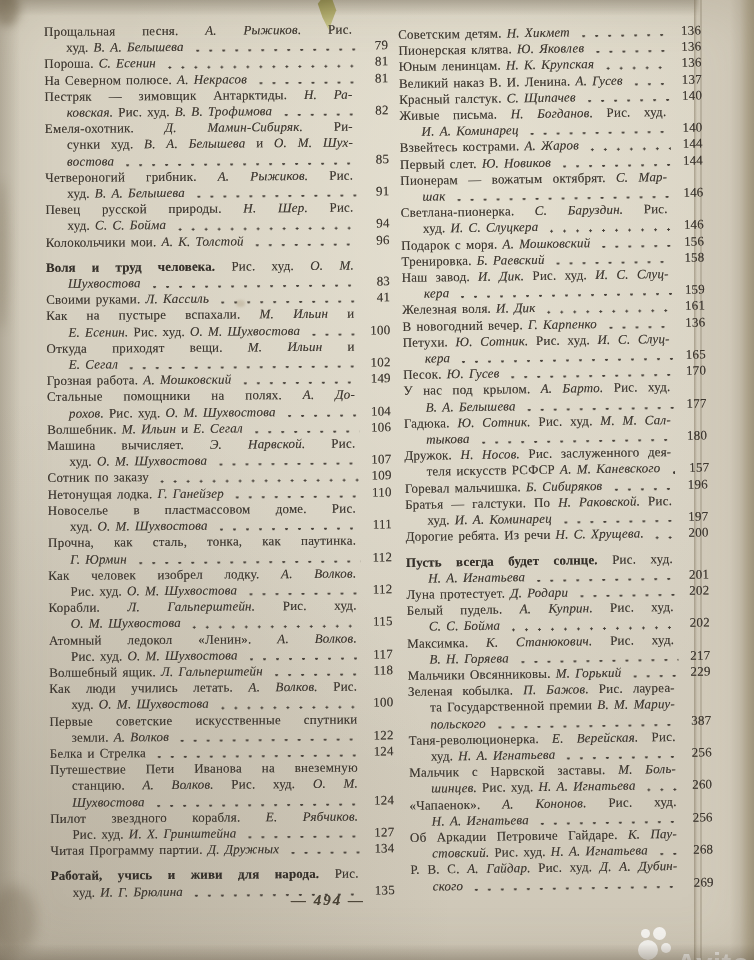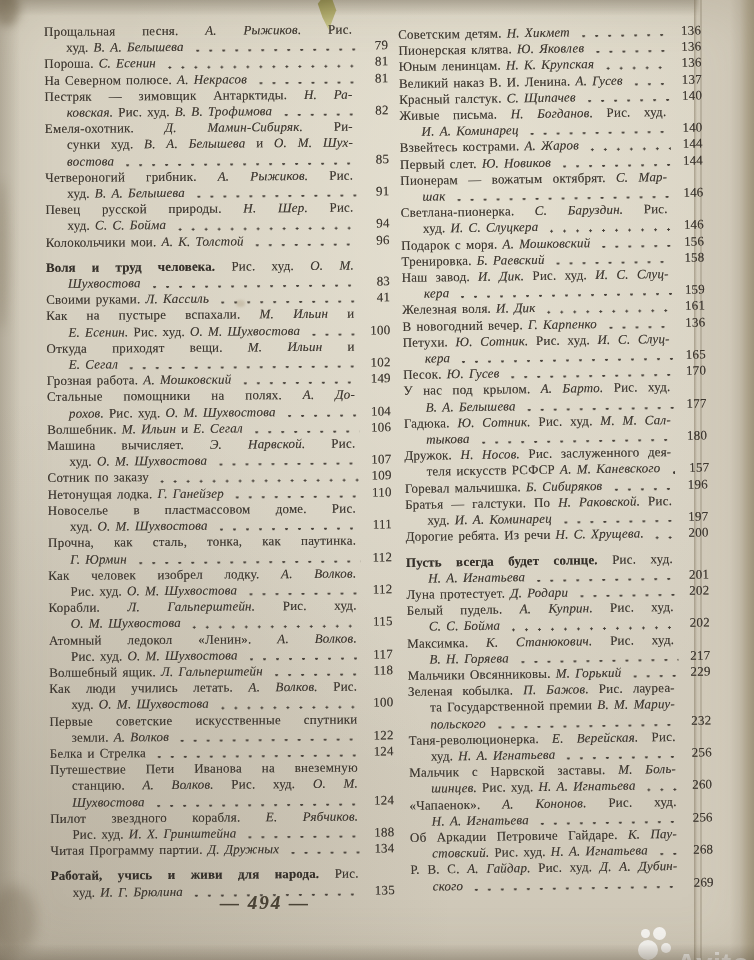--- a/index.html
+++ b/index.html
@@ -51,22 +51,22 @@
   .line.last .txt { flex:0 1 auto; white-space:nowrap; }
   .dots { flex:1 1 auto; min-width:10px; align-self:stretch; margin:0 2px 0 7px;
           background-image:radial-gradient(circle at 50% 74%, rgba(62,56,49,.95) 1.05px, rgba(62,56,49,0) 1.35px);
           background-size:13px 100%; background-repeat:repeat-x; }
   .num { flex:0 0 30px; text-align:right; font-size:13px; }
   .entry.gap { margin-top:9px; }
   .entry b { font-weight:bold; color:#35302a; letter-spacing:.1px; }
   .entry i { font-style:italic; }
 
   
-  .folio { position:absolute; left:220px; top:892px; width:200px; text-align:left;
-           font-style:italic; font-weight:bold; font-size:19px; letter-spacing:2px;
+  .folio { position:absolute; left:228px; top:892px; width:200px; text-align:center;
+           font-style:italic; font-weight:bold; font-size:15px; letter-spacing:2px;
            color:#4a4336; text-shadow:0 0 .5px rgba(74,67,54,.5); }
   .watermark { position:absolute; left:638px; top:906px; display:flex; align-items:center;
                gap:5px; opacity:.82; }
   .wm-logo { position:relative; width:33px; height:33px; }
   .wm-logo span { position:absolute; background:#fff; border-radius:50%; display:block; }
   .wm-c1 { left:0;  top:13px; width:20px; height:20px; }
   .wm-c2 { left:3px;  top:2px;  width:9px;  height:9px; }
   .wm-c3 { left:15px; top:0;    width:13px; height:13px; }
   .wm-c4 { left:23px; top:16px; width:10px; height:10px; }
   .wm-text { font-family:"Liberation Sans","DejaVu Sans",sans-serif; font-weight:bold;
@@ -300,21 +300,21 @@
         <span class="txt"><i>Шухвостова</i></span>
         <span class="dots"></span>
         <span class="num">124</span>
       </div>
     </div>
     <div class="entry">
       <div class="line mid">Пилот звездного корабля. <i>Е. Рябчиков.</i></div>
       <div class="line last cont">
         <span class="txt">Рис. худ. <i>И. Х. Гринштейна</i></span>
         <span class="dots"></span>
-        <span class="num">188</span>
+        <span class="num">127</span>
       </div>
     </div>
     <div class="entry">
       <div class="line last">
         <span class="txt">Читая Программу партии. <i>Д. Дружных</i></span>
         <span class="dots"></span>
         <span class="num">134</span>
       </div>
     </div>
     <div class="entry gap">
@@ -534,21 +534,21 @@
         <span class="dots"></span>
         <span class="num">229</span>
       </div>
     </div>
     <div class="entry">
       <div class="line mid">Зеленая кобылка. <i>П. Бажов.</i> Рис. лауреа-</div>
       <div class="line mid cont">та Государственной премии <i>В. М. Мариу-</i></div>
       <div class="line last cont">
         <span class="txt"><i>польского</i></span>
         <span class="dots"></span>
-        <span class="num">232</span>
+        <span class="num">387</span>
       </div>
     </div>
     <div class="entry">
       <div class="line mid">Таня-революционерка. <i>Е. Верейская.</i> Рис.</div>
       <div class="line last cont">
         <span class="txt">худ. <i>Н. А. Игнатьева</i></span>
         <span class="dots"></span>
         <span class="num">256</span>
       </div>
     </div>

